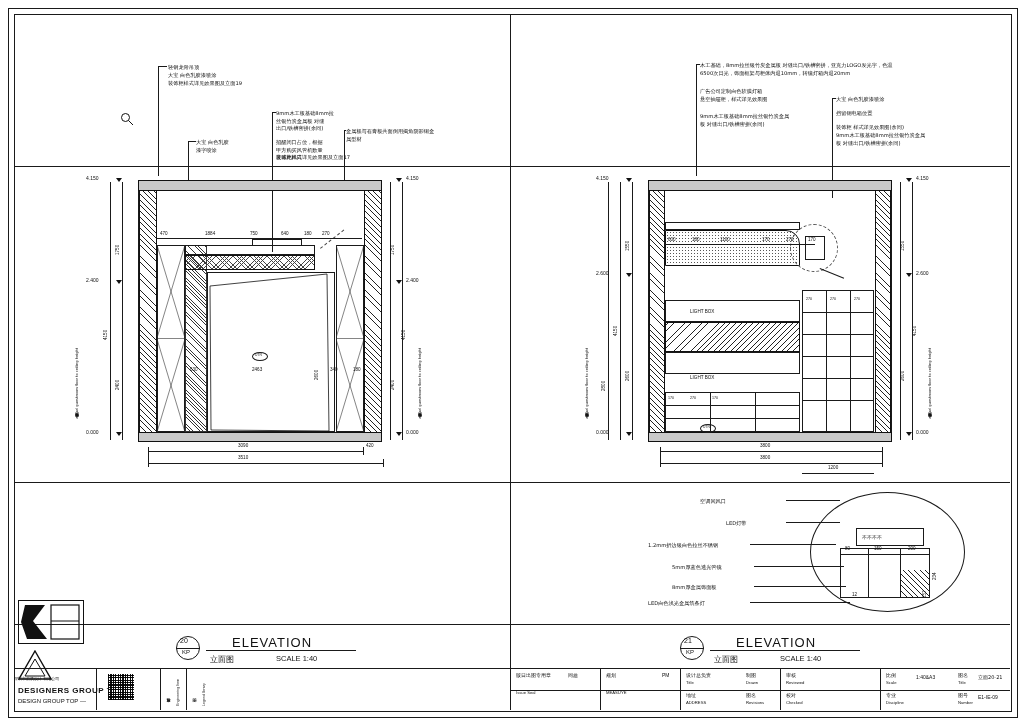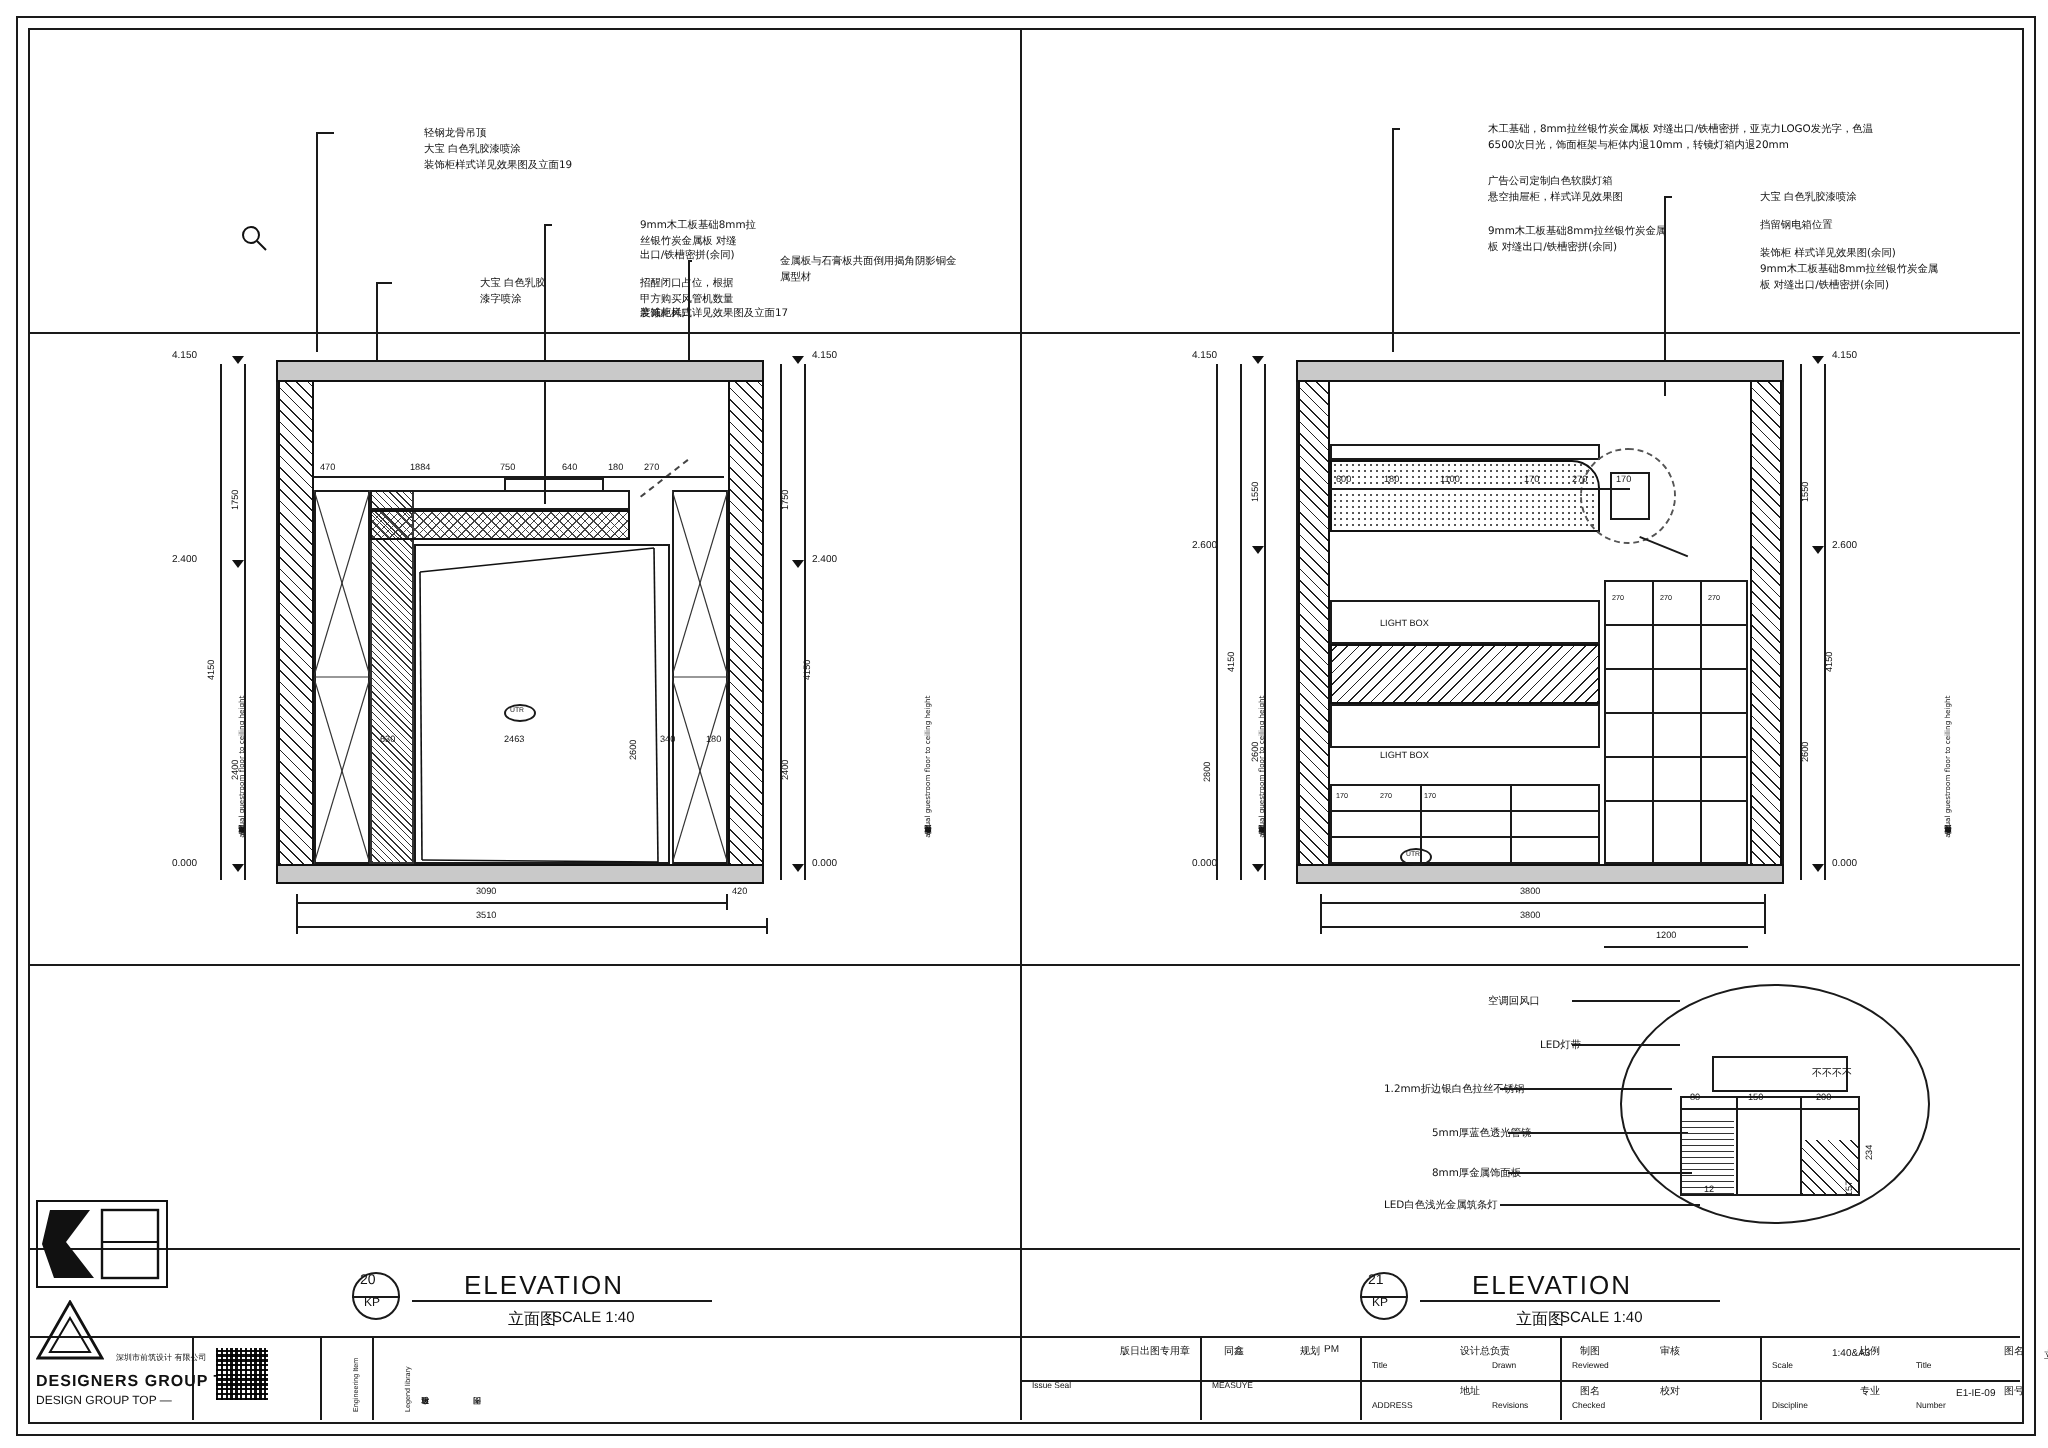--- a/index.html
+++ b/index.html
@@ -9,21 +9,21 @@
   .abs{position:absolute;}
   .ln{position:absolute;background:#1a1a1a;}
   .hl{height:1px;}
   .vl{width:1px;}
 
   
   #outer-border{left:8px;top:8px;width:1008px;height:708px;border:1px solid #1a1a1a;}
   #inner-border{left:14px;top:14px;width:996px;height:696px;border:1px solid #1a1a1a;}
 
   .txt{position:absolute;font-size:5.2px;line-height:1.45;color:#111;white-space:pre;letter-spacing:0px;}
-  .txt-cn{font-family:"DejaVu Sans","Liberation Sans",sans-serif;margin-left:44px;}
+  .txt-cn{font-family:"DejaVu Sans","Liberation Sans",sans-serif;}
   .dim{position:absolute;font-size:4.6px;color:#111;white-space:pre;}
 
   
   .hatch45{
     background-image:repeating-linear-gradient(45deg,#222 0 0.6px,transparent 0.6px 4px);
   }
   .hatch45b{
     background-image:repeating-linear-gradient(-45deg,#222 0 0.6px,transparent 0.6px 4px);
   }
   .hatchfine{

